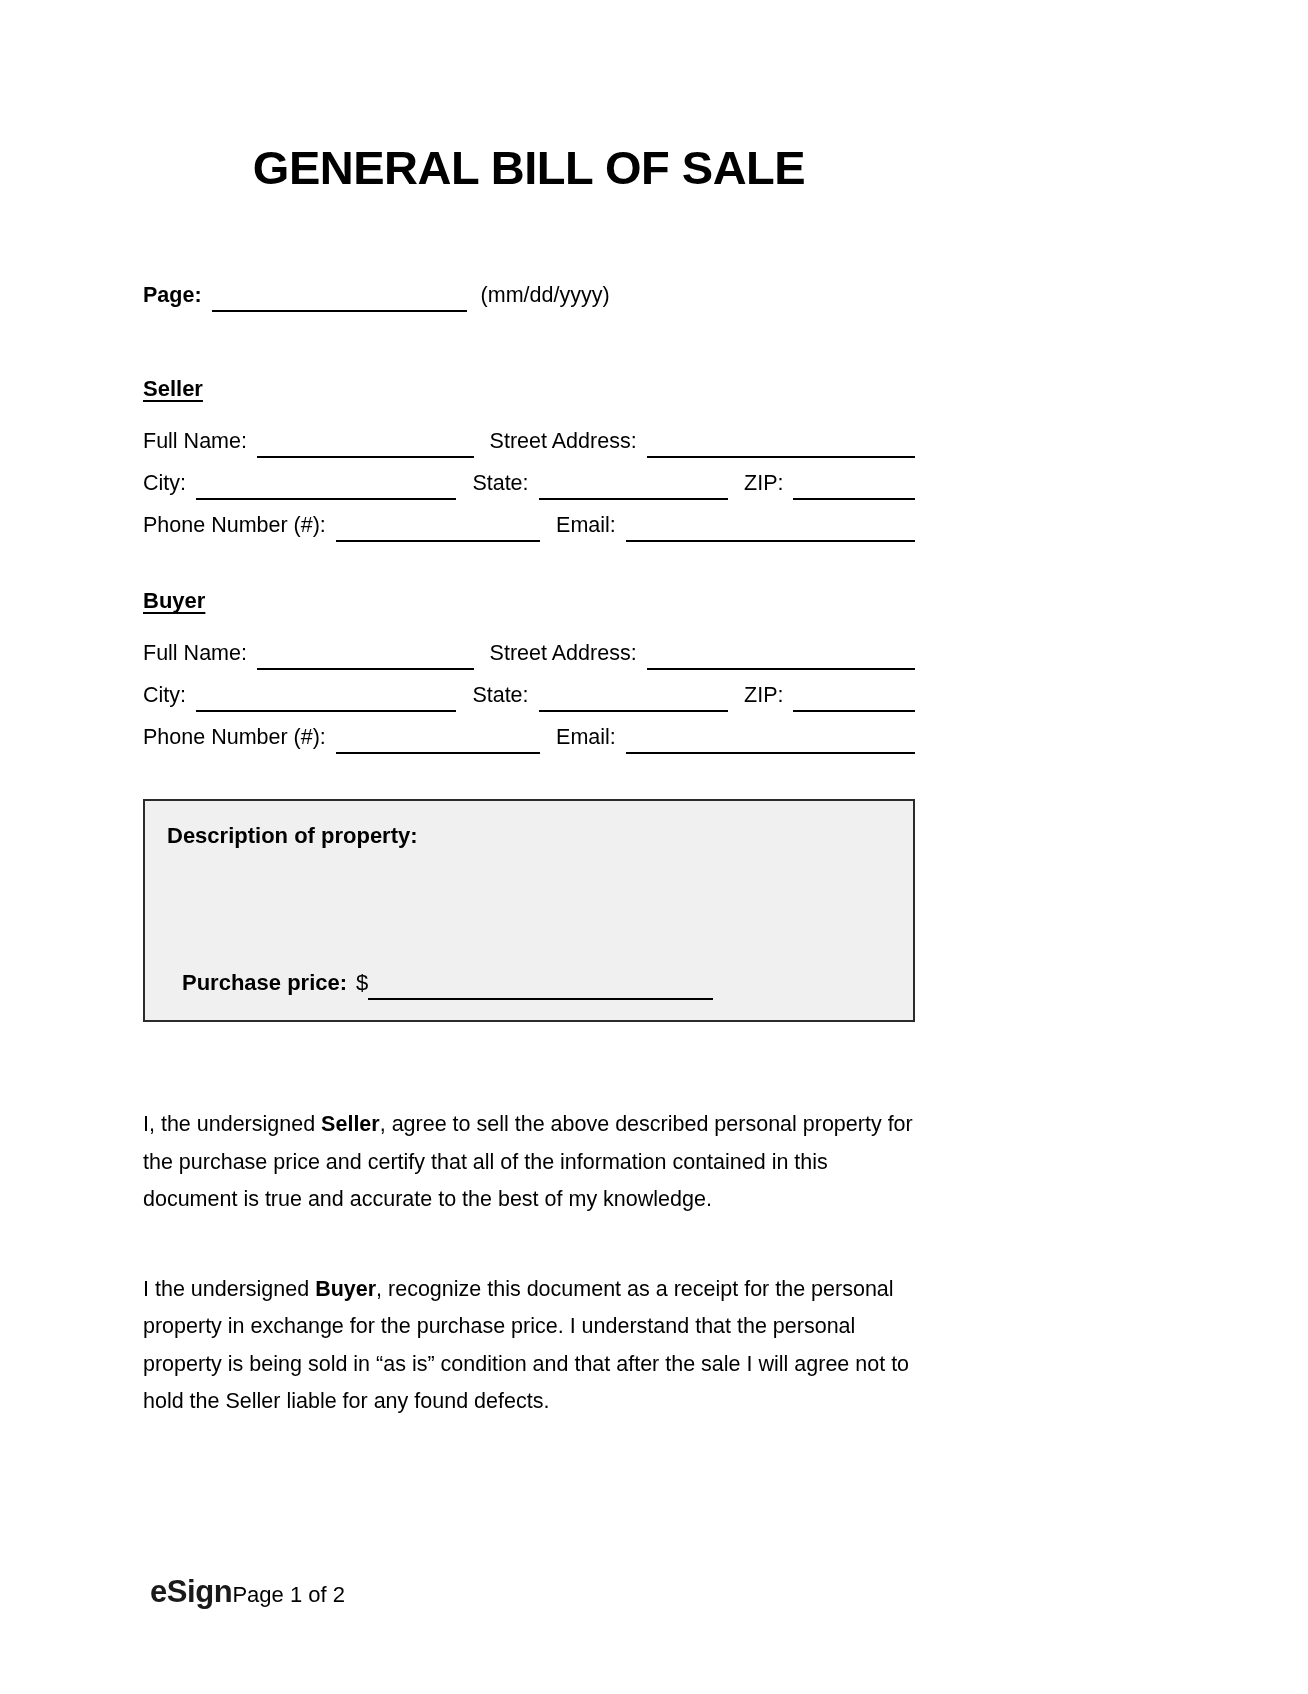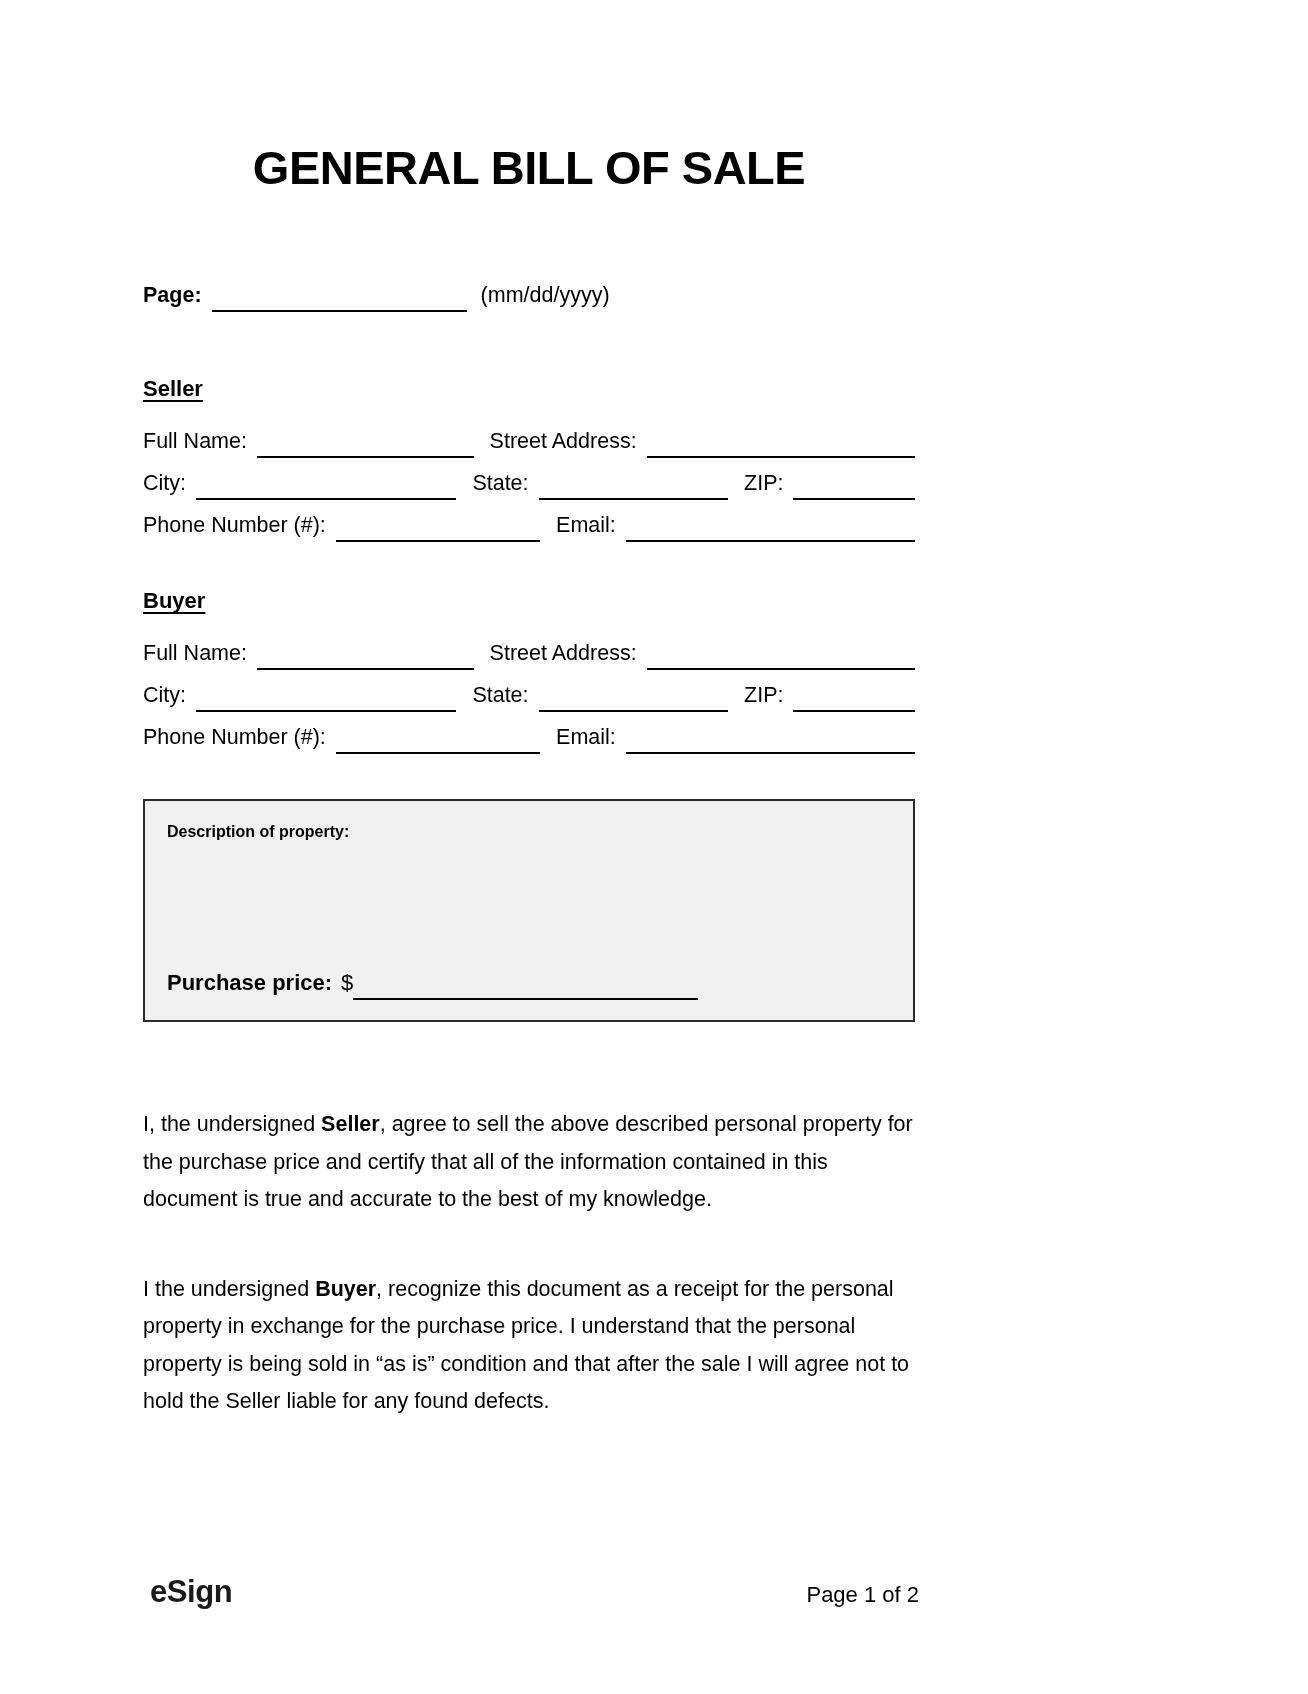--- a/index.html
+++ b/index.html
@@ -75,43 +75,41 @@
   .desc-box {
     margin-top: 45px;
     height: 223px;
     background: #f0f0f0;
     border: 2px solid #2b2b2b;
     display: flex;
     flex-direction: column;
     justify-content: space-between;
     padding: 22px 22px 20px 22px;
   }
-  .desc-label { font-size: 16px; font-weight: bold; }
+  .desc-label { font-size: 22px; font-weight: bold; }
   .price-row { display: flex; align-items: baseline; font-size: 22px; line-height: 30px; }
-  .price-label { font-weight: bold; }
+  .price-label { font-weight: bold; margin-left: 15px; }
   .currency { margin-left: 9px; }
   .price-line { width: 345px; }
 
   .para {
     font-size: 21.5px;
     line-height: 37.5px;
     max-width: 967px;
   }
   .para-seller { margin-top: 84px; }
   .para-buyer { margin-top: 52px; }
 
   .footer {
     position: absolute;
     left: 150px;
     right: 149px;
     top: 1574px;
     display: flex;
-    justify-content: space-between;
     align-items: baseline;
-    gap: 19px;
   }
   .brand {
     font-size: 31px;
     font-weight: bold;
     letter-spacing: -0.4px;
     color: #1a1a1a;
   }
   .page-num { font-size: 22px; }
 </style>
 </head>

